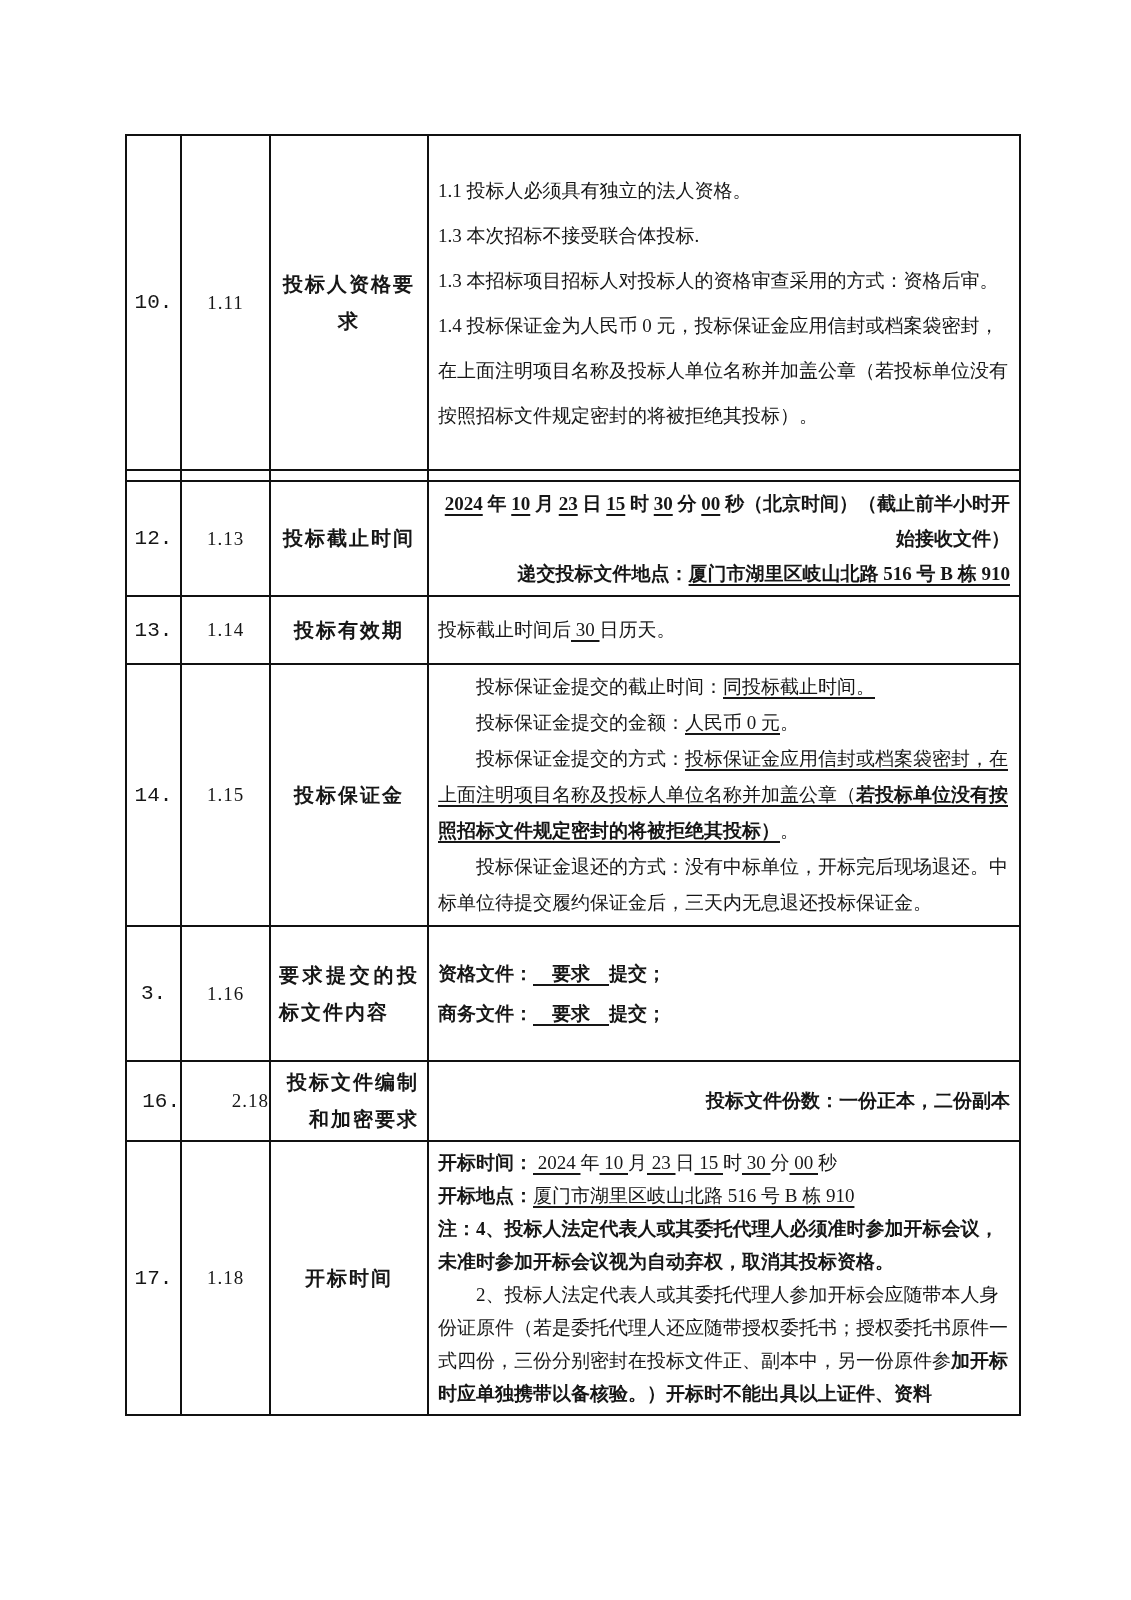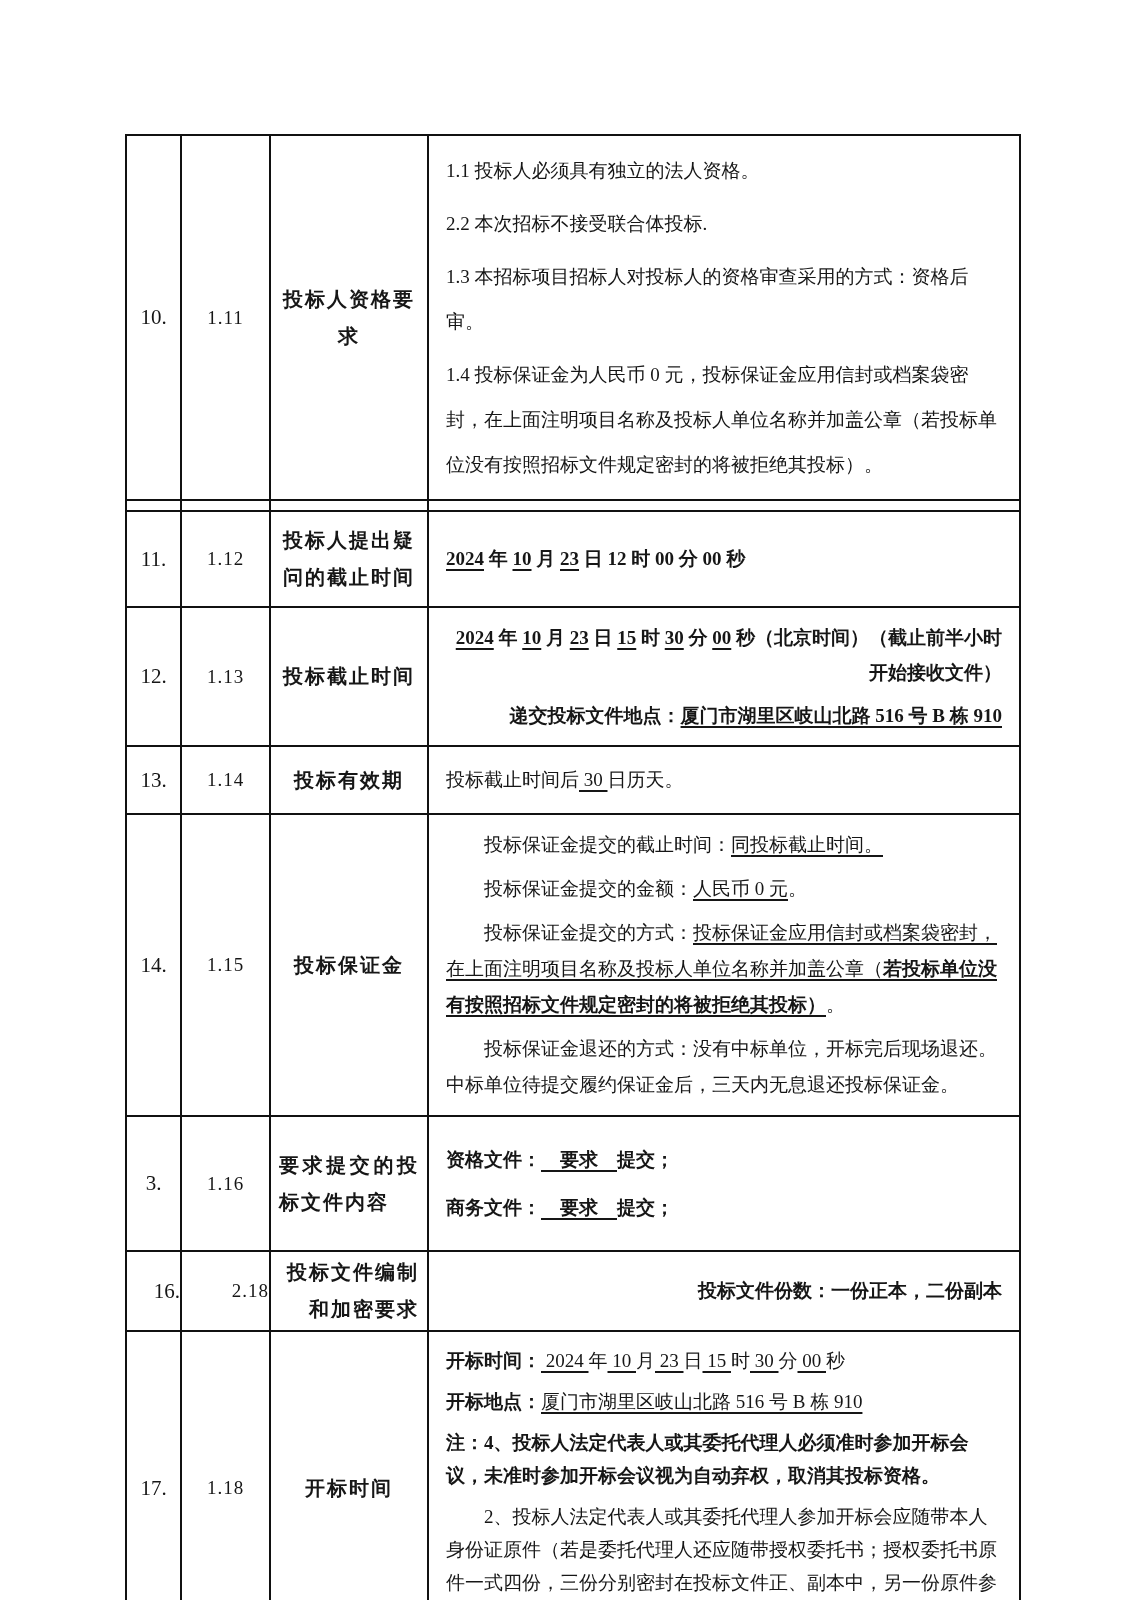--- a/index.html
+++ b/index.html
@@ -19,33 +19,33 @@
     top: 134px;
     width: 894px;
     border-collapse: collapse;
     table-layout: fixed;
   }
   col.c1 { width: 55px; }
   col.c2 { width: 89px; }
   col.c3 { width: 158px; }
   col.c4 { width: 592px; }
   td { border: 2px solid #111111; vertical-align: middle; padding: 0; }
-  td.num  { text-align: center; font-size: 21px; }
+  td.num  { text-align: center; font-size: 21px; font-family: Liberation Mono, monospace; }
   td.code { text-align: center; font-size: 19px; letter-spacing: 1px; }
   td.label {
     font-weight: bold;
     font-size: 20px;
     letter-spacing: 2px;
     line-height: 37px;
     padding: 2px 8px;
   }
   .lbl-center  { text-align: center; }
   .lbl-justify { text-align: justify; }
   td.content { font-size: 19px; padding: 4px 9px 4px 9px; }
-  td.content p { margin: 8px; }
+  td.content p { margin: 0; }
   p.indent { text-indent: 2em; }
   .b { font-weight: bold; }
   .u { text-decoration: underline; text-underline-offset: 4px; text-decoration-thickness: 1.5px; }
   
   tr.r10 td { height: 335px; } tr.r10 p { line-height: 45px; }
   tr.spacer td { height: 11px; padding: 0; }
   tr.r11 td { height: 96px; }  tr.r11 p { line-height: 34px; }
   tr.r12 td { height: 110px; } tr.r12 p { line-height: 35px; text-align: right; }
   tr.r13 td { height: 68px; border-radius: 9px; }  tr.r13 p { line-height: 34px; }
   tr.r14 td { height: 218px; } tr.r14 p { line-height: 36px; }
@@ -64,38 +64,30 @@
         <col class="c3">
         <col class="c4">
     </colgroup>
     <tbody>
       <tr class="r10">
         <td class="num">10.</td>
         <td class="code">1.11</td>
         <td class="label lbl-center">投标人资格要求</td>
         <td class="content">
             <p><span>1.1 投标人必须具有独立的法人资格。</span></p>
-            <p><span>2.2 本次招标不接受联合体投标.</span></p>
+            <p><span>1.3 本次招标不接受联合体投标.</span></p>
             <p><span>1.3 本招标项目招标人对投标人的资格审查采用的方式：资格后审。</span></p>
             <p><span>1.4 投标保证金为人民币 0 元，投标保证金应用信封或档案袋密封，在上面注明项目名称及投标人单位名称并加盖公章（若投标单位没有按照招标文件规定密封的将被拒绝其投标）。</span></p>
           </td>
       </tr>
       <tr class="spacer">
         <td></td>
         <td></td>
         <td></td>
         <td></td>
-      </tr>
-      <tr class="r11">
-        <td class="num">11.</td>
-        <td class="code">1.12</td>
-        <td class="label lbl-center">投标人提出疑问的截止时间</td>
-        <td class="content">
-            <p><span class="b u">2024</span><span class="b"> 年 </span><span class="b u">10</span><span class="b"> 月 </span><span class="b u">23</span><span class="b"> 日 12 时 00 分 00 秒</span></p>
-          </td>
       </tr>
       <tr class="r12">
         <td class="num">12.</td>
         <td class="code">1.13</td>
         <td class="label lbl-center">投标截止时间</td>
         <td class="content">
             <p><span class="b u">2024</span><span class="b"> 年 </span><span class="b u">10</span><span class="b"> 月 </span><span class="b u">23</span><span class="b"> 日 </span><span class="b u">15</span><span class="b"> 时 </span><span class="b u">30</span><span class="b"> 分 </span><span class="b u">00</span><span class="b"> 秒（北京时间）（截止前半小时开始接收文件）</span></p>
             <p><span class="b">递交投标文件地点：</span><span class="b u">厦门市湖里区岐山北路 516 号 B 栋 910</span></p>
           </td>
       </tr>

